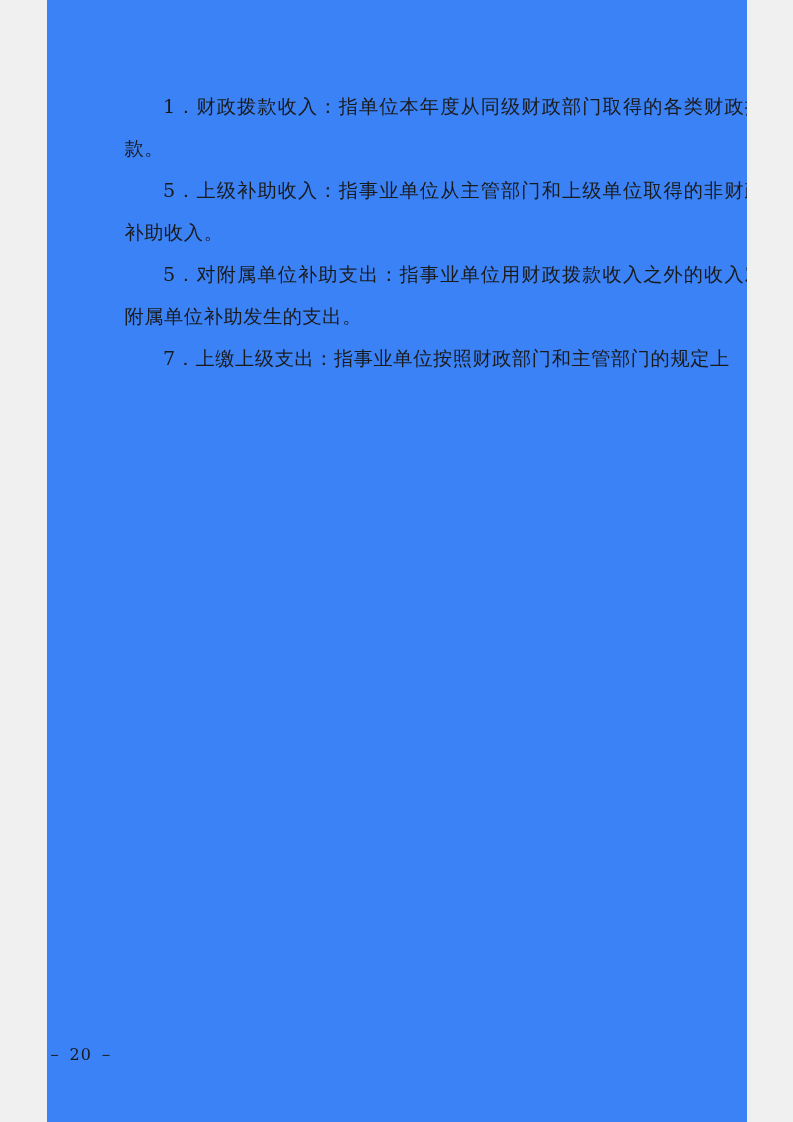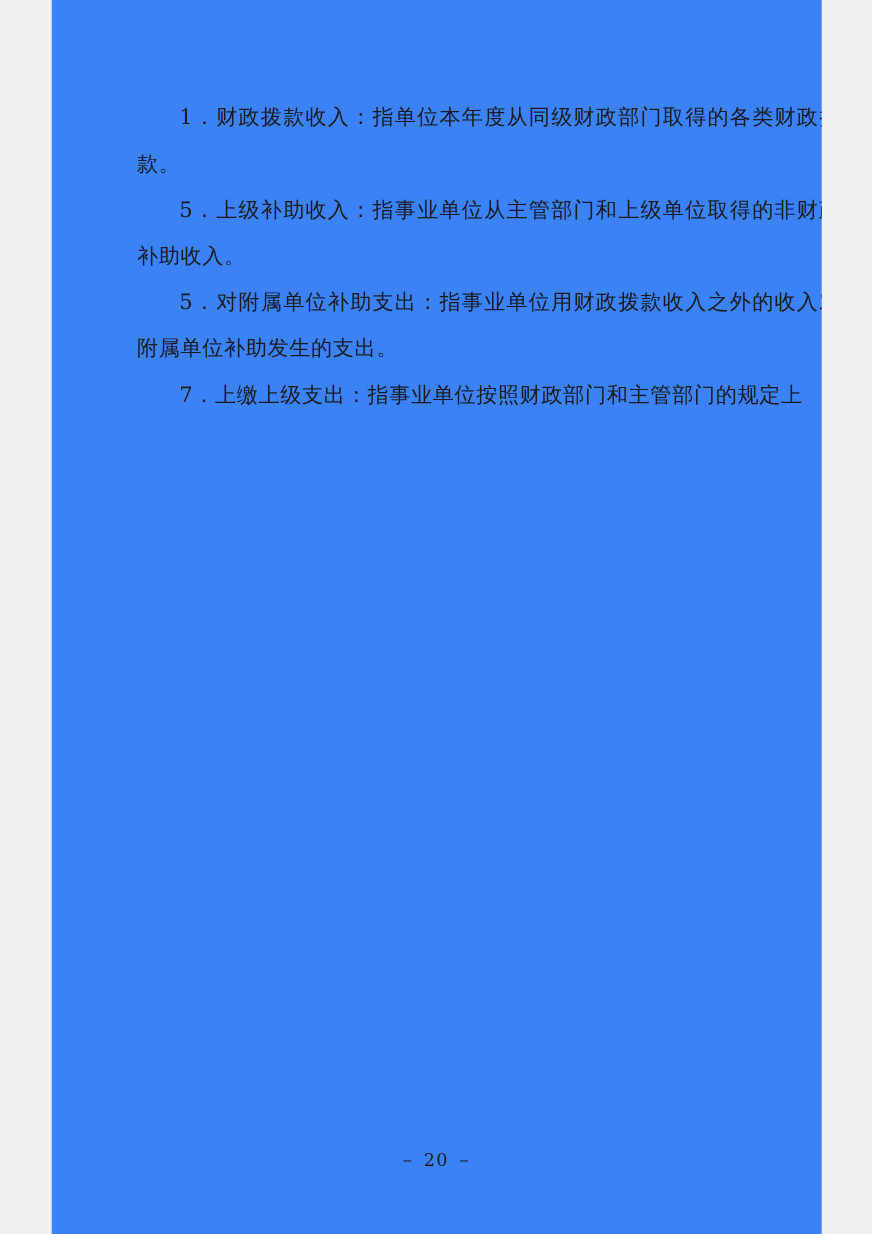--- a/index.html
+++ b/index.html
@@ -35,21 +35,20 @@
     text-indent: 2em;
     margin: 0 0 0 0;
     letter-spacing: 0.6px;
     word-break: break-all;
   }
   .footer {
     position: absolute;
     left: 0;
     right: 0;
     bottom: 56px;
-    text-align: center;
     font-family: "DejaVu Serif", serif;
     font-size: 16px;
     color: #1a1a1a;
     letter-spacing: 1px;
   }
 </style>
 </head>
 <body>
 
 <div class="page">

